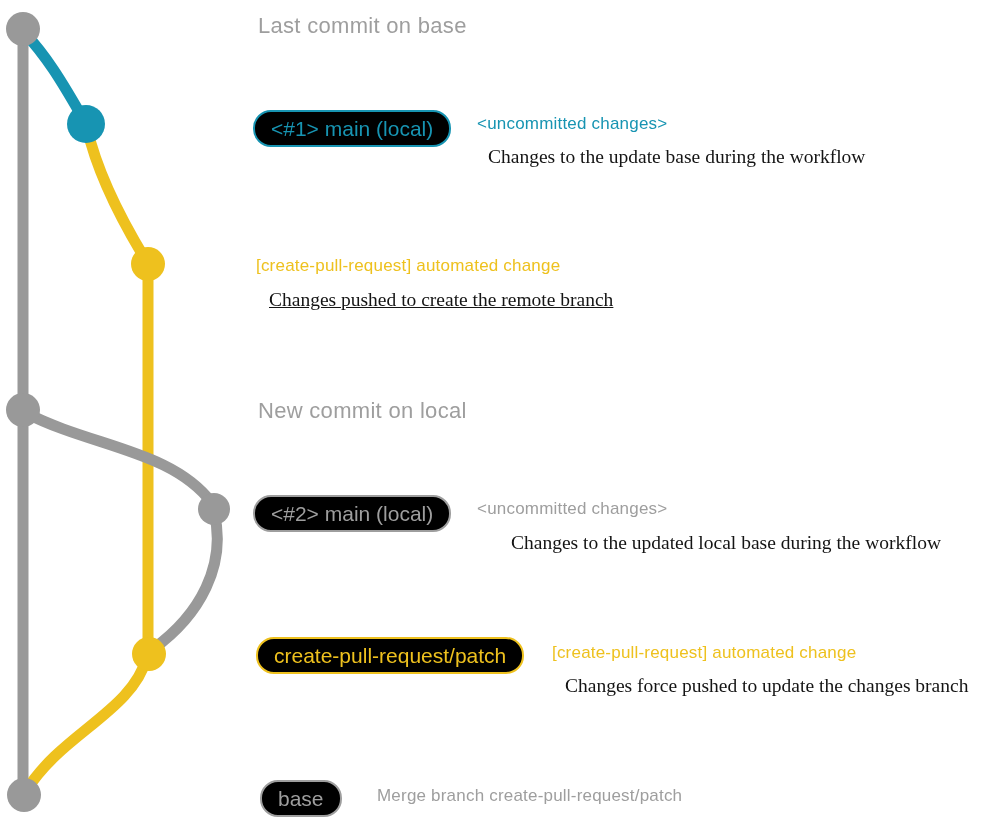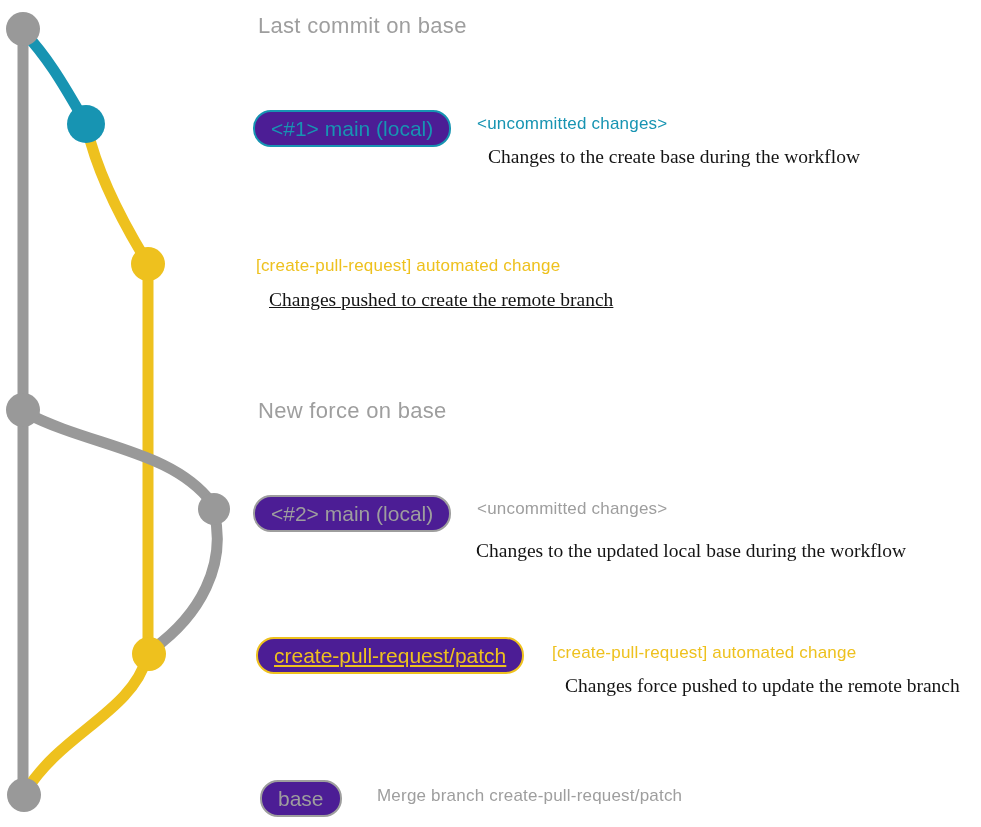--- a/index.html
+++ b/index.html
@@ -17,25 +17,25 @@
   .fill-yellow { fill:var(--yellow); }
 
   .title {
     position:absolute; font-size:22px; color:var(--graytext);
     letter-spacing:0.3px; white-space:nowrap;
   }
   .badge {
     position:absolute; box-sizing:border-box; height:37px;
     border:2px solid; border-radius:18px;
     display:flex; align-items:center; padding:0 16px;
-    font-size:21px; white-space:nowrap; background:#4c1d95;
+    font-size:21px; white-space:nowrap; background:#000000;
   }
   .badge.teal   { color:var(--teal);     border-color:var(--teal); }
   .badge.grayb  { color:var(--graytext); border-color:var(--graytext); }
-  .badge.yellowb{ color:var(--yellow);   border-color:var(--yellow);text-decoration:underline; }
+  .badge.yellowb{ color:var(--yellow);   border-color:var(--yellow); }
 
   .heading {
     position:absolute; font-size:17px; white-space:nowrap; letter-spacing:0.2px;
   }
   .heading.teal   { color:var(--teal); }
   .heading.grayh  { color:var(--graytext); }
   .heading.yellowh{ color:var(--yellow); }
 
   .desc {
     position:absolute; font-family:"Liberation Serif", serif;
@@ -66,31 +66,31 @@
     <circle class="fill-gray" cx="24" cy="795" r="17"></circle>
     <circle class="fill-yellow" cx="148" cy="264" r="17"></circle>
     <circle class="fill-yellow" cx="149" cy="654" r="17"></circle>
     <circle class="fill-teal" cx="86" cy="124" r="19"></circle>
   </svg>
 
   <div class="title" style="left:258px; top:13px;">Last commit on base</div>
 
   <span class="badge teal" style="left:253px; top:110px;">&lt;#1&gt; main (local)</span>
   <div class="heading teal" style="left:477px; top:114px;">&lt;uncommitted changes&gt;</div>
-  <div class="desc" style="left:488px; top:146px;">Changes to the create base during the workflow</div>
+  <div class="desc" style="left:488px; top:146px;">Changes to the update base during the workflow</div>
 
   <div class="heading yellowh" style="left:256px; top:256px;">[create-pull-request] automated change</div>
   <div class="desc" style="left:269px; top:289px;text-decoration:underline;">Changes pushed to create the remote branch</div>
 
-  <div class="title" style="left:258px; top:398px;">New force on base</div>
+  <div class="title" style="left:258px; top:398px;">New commit on local</div>
 
   <span class="badge grayb" style="left:253px; top:495px;">&lt;#2&gt; main (local)</span>
   <div class="heading grayh" style="left:477px; top:499px;">&lt;uncommitted changes&gt;</div>
-  <div class="desc" style="left:476px; top:532px;margin-top:8px;">Changes to the updated local base during the workflow</div>
+  <div class="desc" style="left:511px; top:532px;">Changes to the updated local base during the workflow</div>
 
   <span class="badge yellowb" style="left:256px; top:637px;">create-pull-request/patch</span>
   <div class="heading yellowh" style="left:552px; top:643px;">[create-pull-request] automated change</div>
-  <div class="desc" style="left:565px; top:675px;">Changes force pushed to update the remote branch</div>
+  <div class="desc" style="left:565px; top:675px;">Changes force pushed to update the changes branch</div>
 
   <span class="badge grayb" style="left:260px; top:780px;">base</span>
   <div class="heading grayh" style="left:345px; top:786px;margin-left:32px;">Merge branch create-pull-request/patch</div>
 
 </div>
 
 </body></html>

